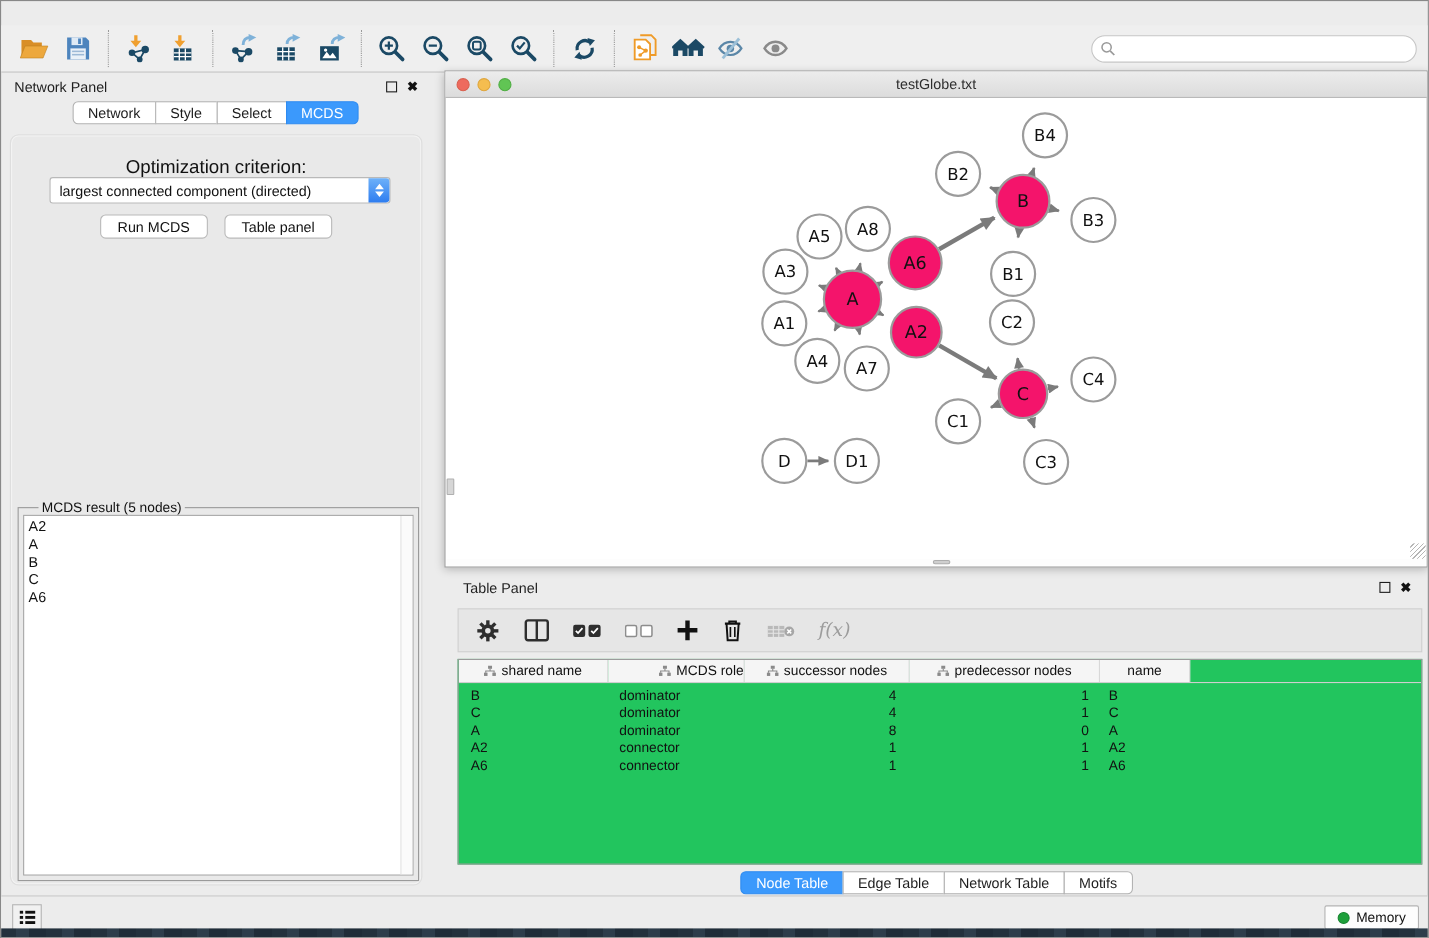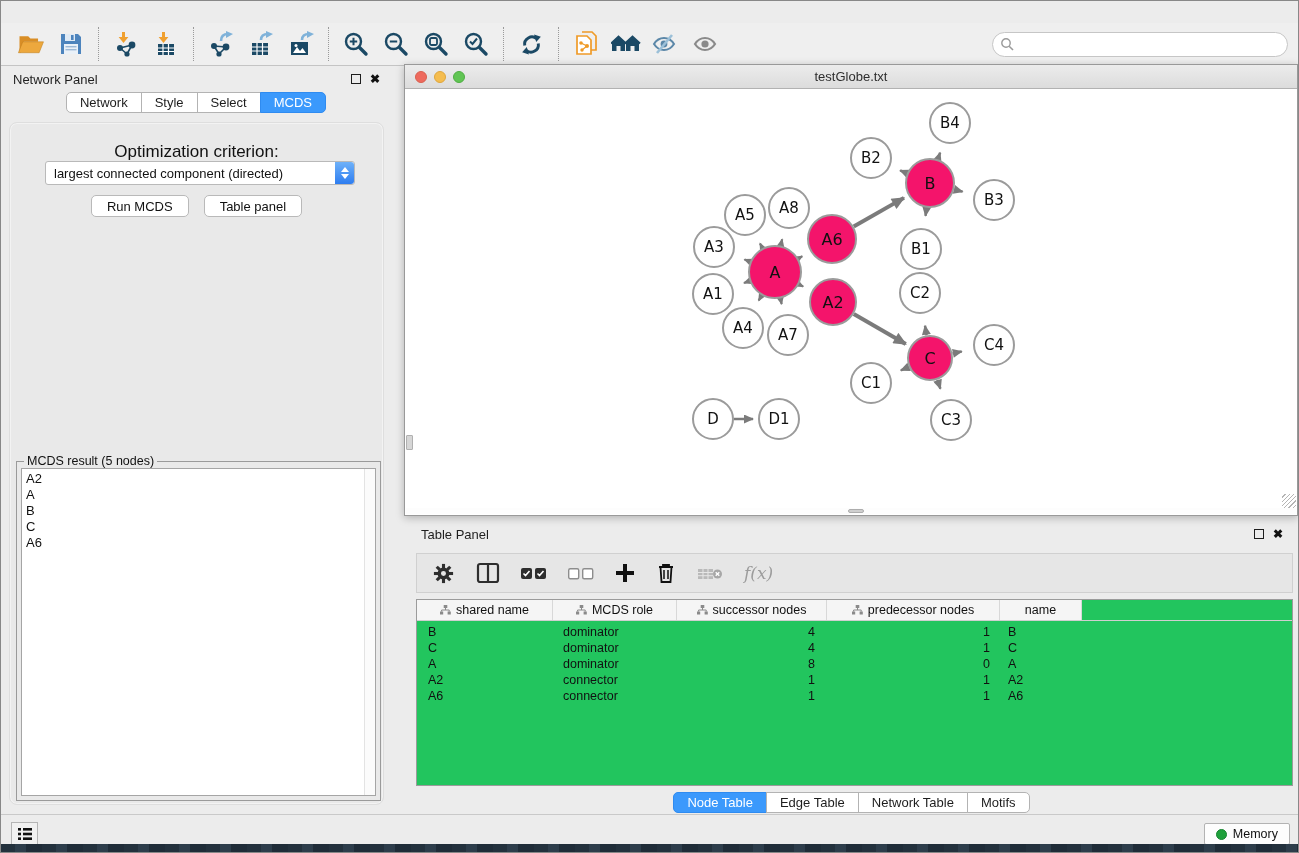--- a/index.html
+++ b/index.html
@@ -56,21 +56,21 @@
     align-items:center; justify-content:center; gap:2px; }
   .chev-up{ width:0;height:0;border-left:4px solid transparent;border-right:4px solid transparent;
     border-bottom:5px solid #fff; }
   .chev-dn{ width:0;height:0;border-left:4px solid transparent;border-right:4px solid transparent;
     border-top:5px solid #fff; }
   .btn-row{ position:absolute; top:72px; left:0; right:0; display:flex; justify-content:center; gap:15px; }
   .push-btn{ height:22px; padding:0 15px; background:#fff; border:1px solid #b9b9b9;
     border-radius:5px; font-size:13px; color:#111; display:flex; align-items:center; }
   .mcds-fieldset{ position:absolute; left:6px; right:2px; top:338px; bottom:3px;
     border:1px solid #9a9a9a; }
-  .mcds-legend{ position:absolute; top:-8px; left:7px; background:#e9e9e9; padding:0 3px;
+  .mcds-legend{ position:absolute; top:-8px; left:18px; background:#e9e9e9; padding:0 3px;
     font-size:12.5px; color:#111; }
   .mcds-list{ position:absolute; left:4px; right:4px; top:6px; bottom:4px; background:#fff;
     border:1px solid #a5a5a5; overflow:hidden; }
   .mcds-scroll{ position:absolute; top:0; bottom:0; right:0; width:11px; background:#fbfbfb;
     border-left:1px solid #e3e3e3; }
   .mcds-list ul{ list-style:none; padding:2px 0 0 4px; }
   .mcds-list li{ font-size:13px; line-height:16px; color:#111; }
 
   
   .nw{ position:absolute; left:403px; top:63px; width:894px; height:452px; background:#fff;
@@ -94,21 +94,21 @@
   .tp-head{ padding:0 17px; }
   .tp-toolbar{ position:absolute; top:32px; left:12px; right:7px; height:40px; background:#e6e6e6;
     border:1px solid #d0d0d0; display:flex; align-items:center; gap:21px; padding:0 15px; }
   .tp-tool{ display:flex; align-items:center; justify-content:center; background:none; border:none; }
   .fx-label{ font-family:"DejaVu Serif", serif; font-style:italic; font-size:17px; color:#9c9c9c; }
   .tp-table{ position:absolute; top:78px; left:12px; right:7px; bottom:28px; background:#22c55e;
     border:1px solid #9b9b9b; overflow:hidden; }
   .thead{ display:flex; height:21px; border-bottom:1px solid #cfcfcf; }
   .th{ display:flex; align-items:center; justify-content:center; gap:5px; font-size:12.5px;
     color:#111; background:#f5f5f5; border-right:1px solid #d8d8d8; }
-  .th:nth-child(1){ width:136px; } .th:nth-child(2){ width:124px; }
+  .th:nth-child(1){ width:136px; } .th:nth-child(2){ width:124px;justify-content:flex-end; }
   .th:nth-child(3){ width:150px; } .th:nth-child(4){ width:173px; }
   .th:nth-child(5){ width:82px; }
   .trow{ display:flex; height:16px; align-items:center; font-size:12.5px; color:#111; }
   .td{ overflow:hidden; white-space:nowrap; }
   .td:nth-child(1){ width:136px; padding-left:11px; }
   .td:nth-child(2){ width:124px; padding-left:10px; }
   .td:nth-child(3){ width:150px; text-align:right; padding-right:12px; }
   .td:nth-child(4){ width:173px; text-align:right; padding-right:10px; }
   .td:nth-child(5){ width:82px; padding-left:8px; }
   .tbody{ padding-top:3px; }

